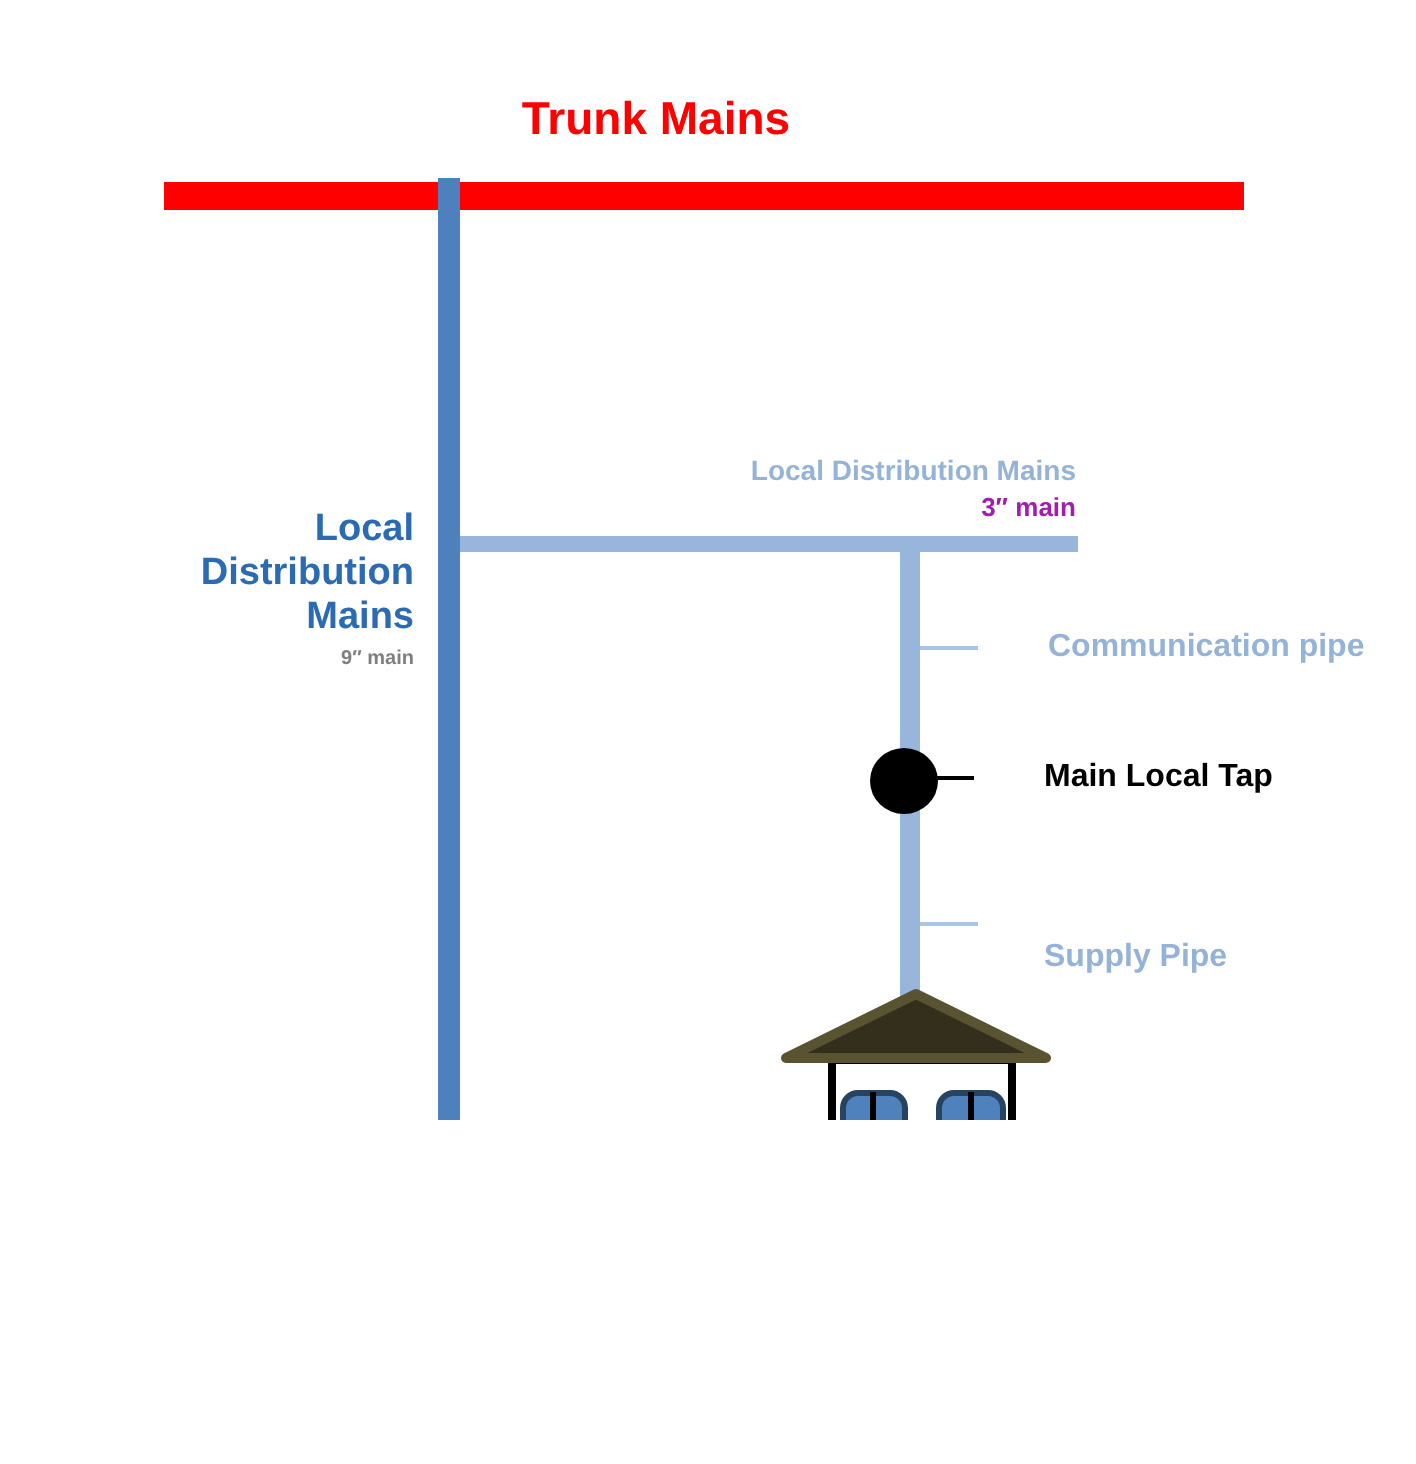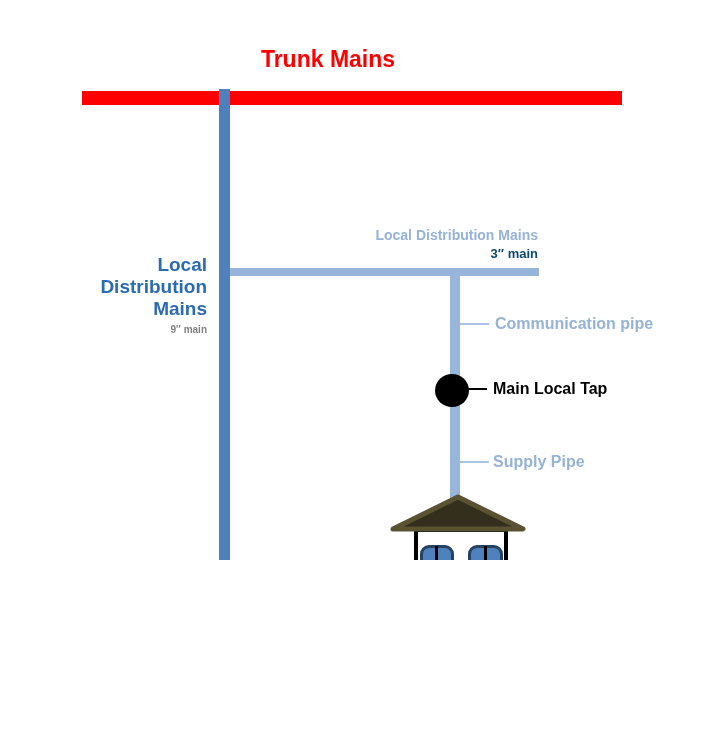--- a/index.html
+++ b/index.html
@@ -25,37 +25,37 @@
   .label9 { left:87px; top:254px; width:120px; text-align:right; z-index:5; }
   .label9 .name { font-size:19px; font-weight:bold; color:#2b6bb2; line-height:22px; }
   .label9 .size { font-size:10px; font-weight:bold; color:#7f7f7f; line-height:16px; margin-top:2px; }
 
   
   .main3 { left:230px; top:268px; width:309px; height:8px; background:#98b6db; z-index:1; }
 
   
   .label3 { left:338px; top:227px; width:200px; text-align:right; z-index:5; }
   .label3 .name { font-size:14px; font-weight:bold; color:#95b3d7; line-height:17px; }
-  .label3 .size { font-size:13px; font-weight:bold; color:#0c4a6e; line-height:15px; margin-top:2px; }
+  .label3 .size { font-size:13px; font-weight:bold; color:#a21caf; line-height:15px; margin-top:2px; }
 
   
   .comm-pipe   { left:450px; top:272px; width:10px; height:120px; background:#98b6db; z-index:1; }
   .supply-pipe { left:450px; top:392px; width:10px; height:111px; background:#98b6db; z-index:1; }
 
   
   .tick { height:2px; background:#abc4e5; z-index:2; }
   .tick-comm   { left:460px; top:323px; width:29px; }
   .tick-supply { left:460px; top:461px; width:29px; }
   .tick-tap    { left:468px; top:388px; width:19px; background:#000000; }
 
   
-  .callout { font-size:16px; font-weight:bold; white-space:nowrap; z-index:5; }
+  .callout { font-size:16px; font-weight:bold; white-space:nowrap; z-index:5;margin-left:29px; }
   .lbl-comm   { left:495px; top:315px; color:#95b3d7; }
   .lbl-tap    { left:493px; top:380px; color:#000000; }
-  .lbl-supply { left:493px; top:453px; color:#95b3d7; }
+  .lbl-supply { left:493px; top:470px; color:#95b3d7; }
 
   
   .tap-marker { left:435px; top:374px; width:34px; height:33px; border-radius:50%;
                 background:#000000; z-index:4; }
 
   
   .house { left:386px; top:493px; width:145px; height:162px; z-index:3; }
   .house-body {
     position:absolute; left:28px; top:35px; width:94px; height:125px;
     background:#ffffff; border:4px solid #000000;

